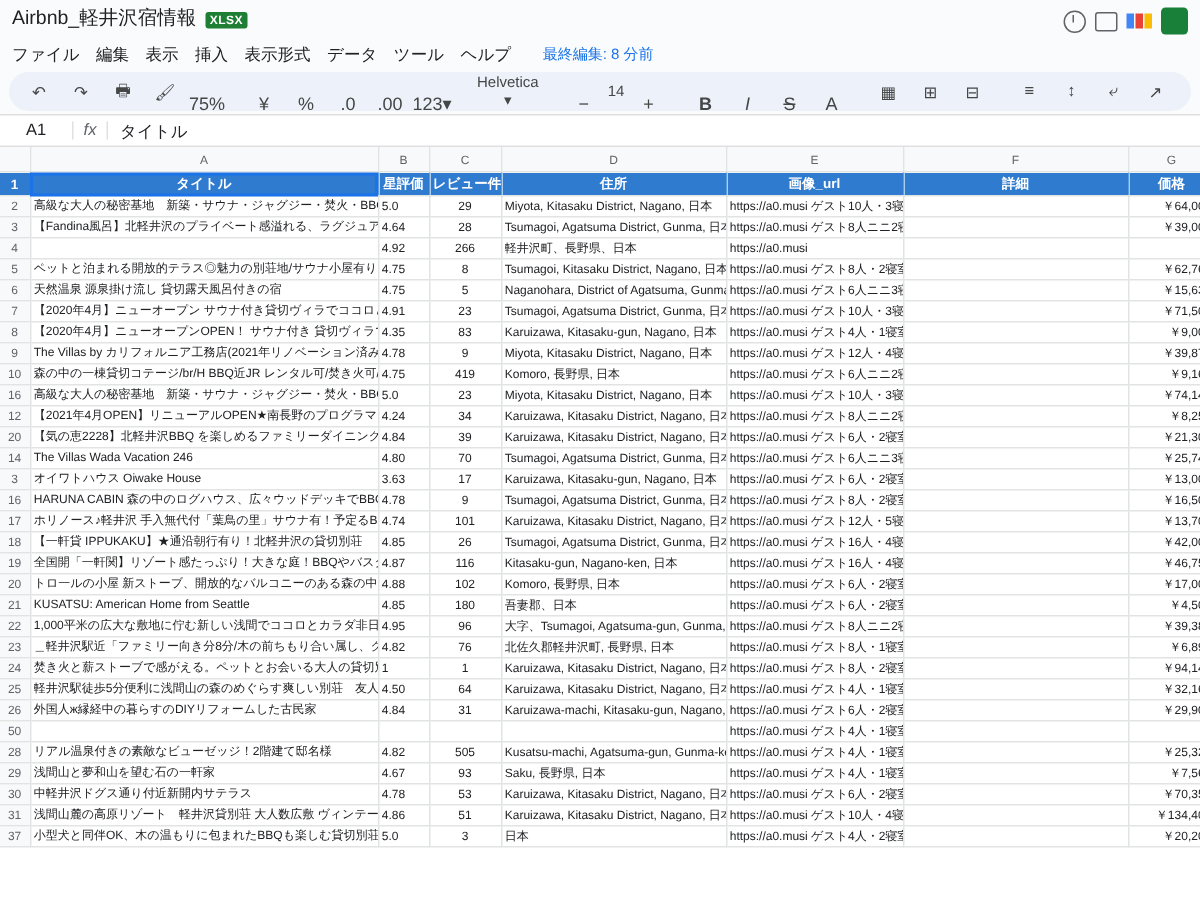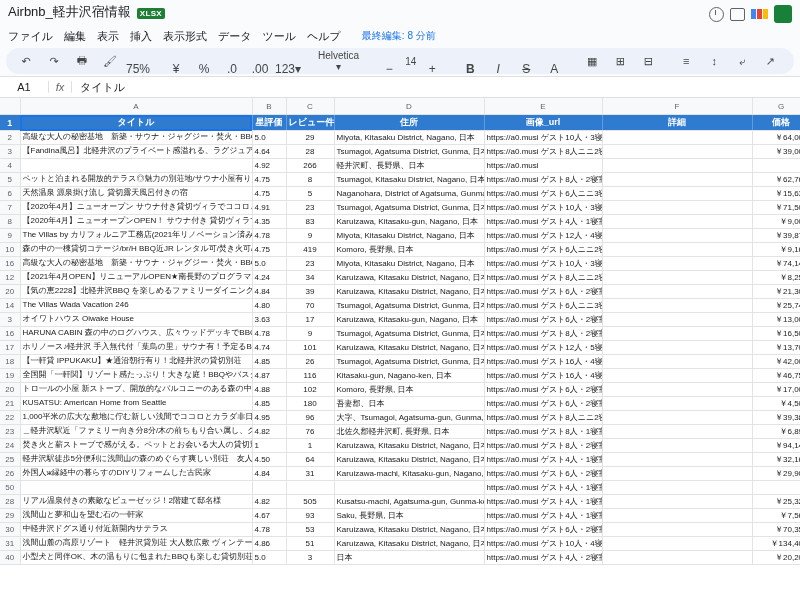--- a/index.html
+++ b/index.html
@@ -497,21 +497,21 @@
             <td class="rowhead">31</td>
             <td class="c-title wrapcell">浅間山麓の高原リゾート　軽井沢貸別荘 大人数広敷 ヴィンテージインテリア</td>
             <td class="c-rate">4.86</td>
             <td class="c-rev">51</td>
             <td class="c-addr">Karuizawa, Kitasaku District, Nagano, 日本</td>
             <td class="c-url">https://a0.musi ゲスト10人・4寝室・ベッド8台・3バスルーム</td>
             <td class="c-det"></td>
             <td class="c-price">￥134,400</td>
           </tr>
           <tr>
-            <td class="rowhead">40</td>
+            <td class="rowhead">37</td>
             <td class="c-title wrapcell">小型犬と同伴OK、木の温もりに包まれたBBQも楽しむ貸切別荘！【花の宿 1079】</td>
             <td class="c-rate">5.0</td>
             <td class="c-rev">3</td>
             <td class="c-addr">日本</td>
             <td class="c-url">https://a0.musi ゲスト4人・2寝室・ベッド2台・1バスルーム</td>
             <td class="c-det"></td>
             <td class="c-price">￥20,200</td>
           </tr>
         </tbody>
     </table>

